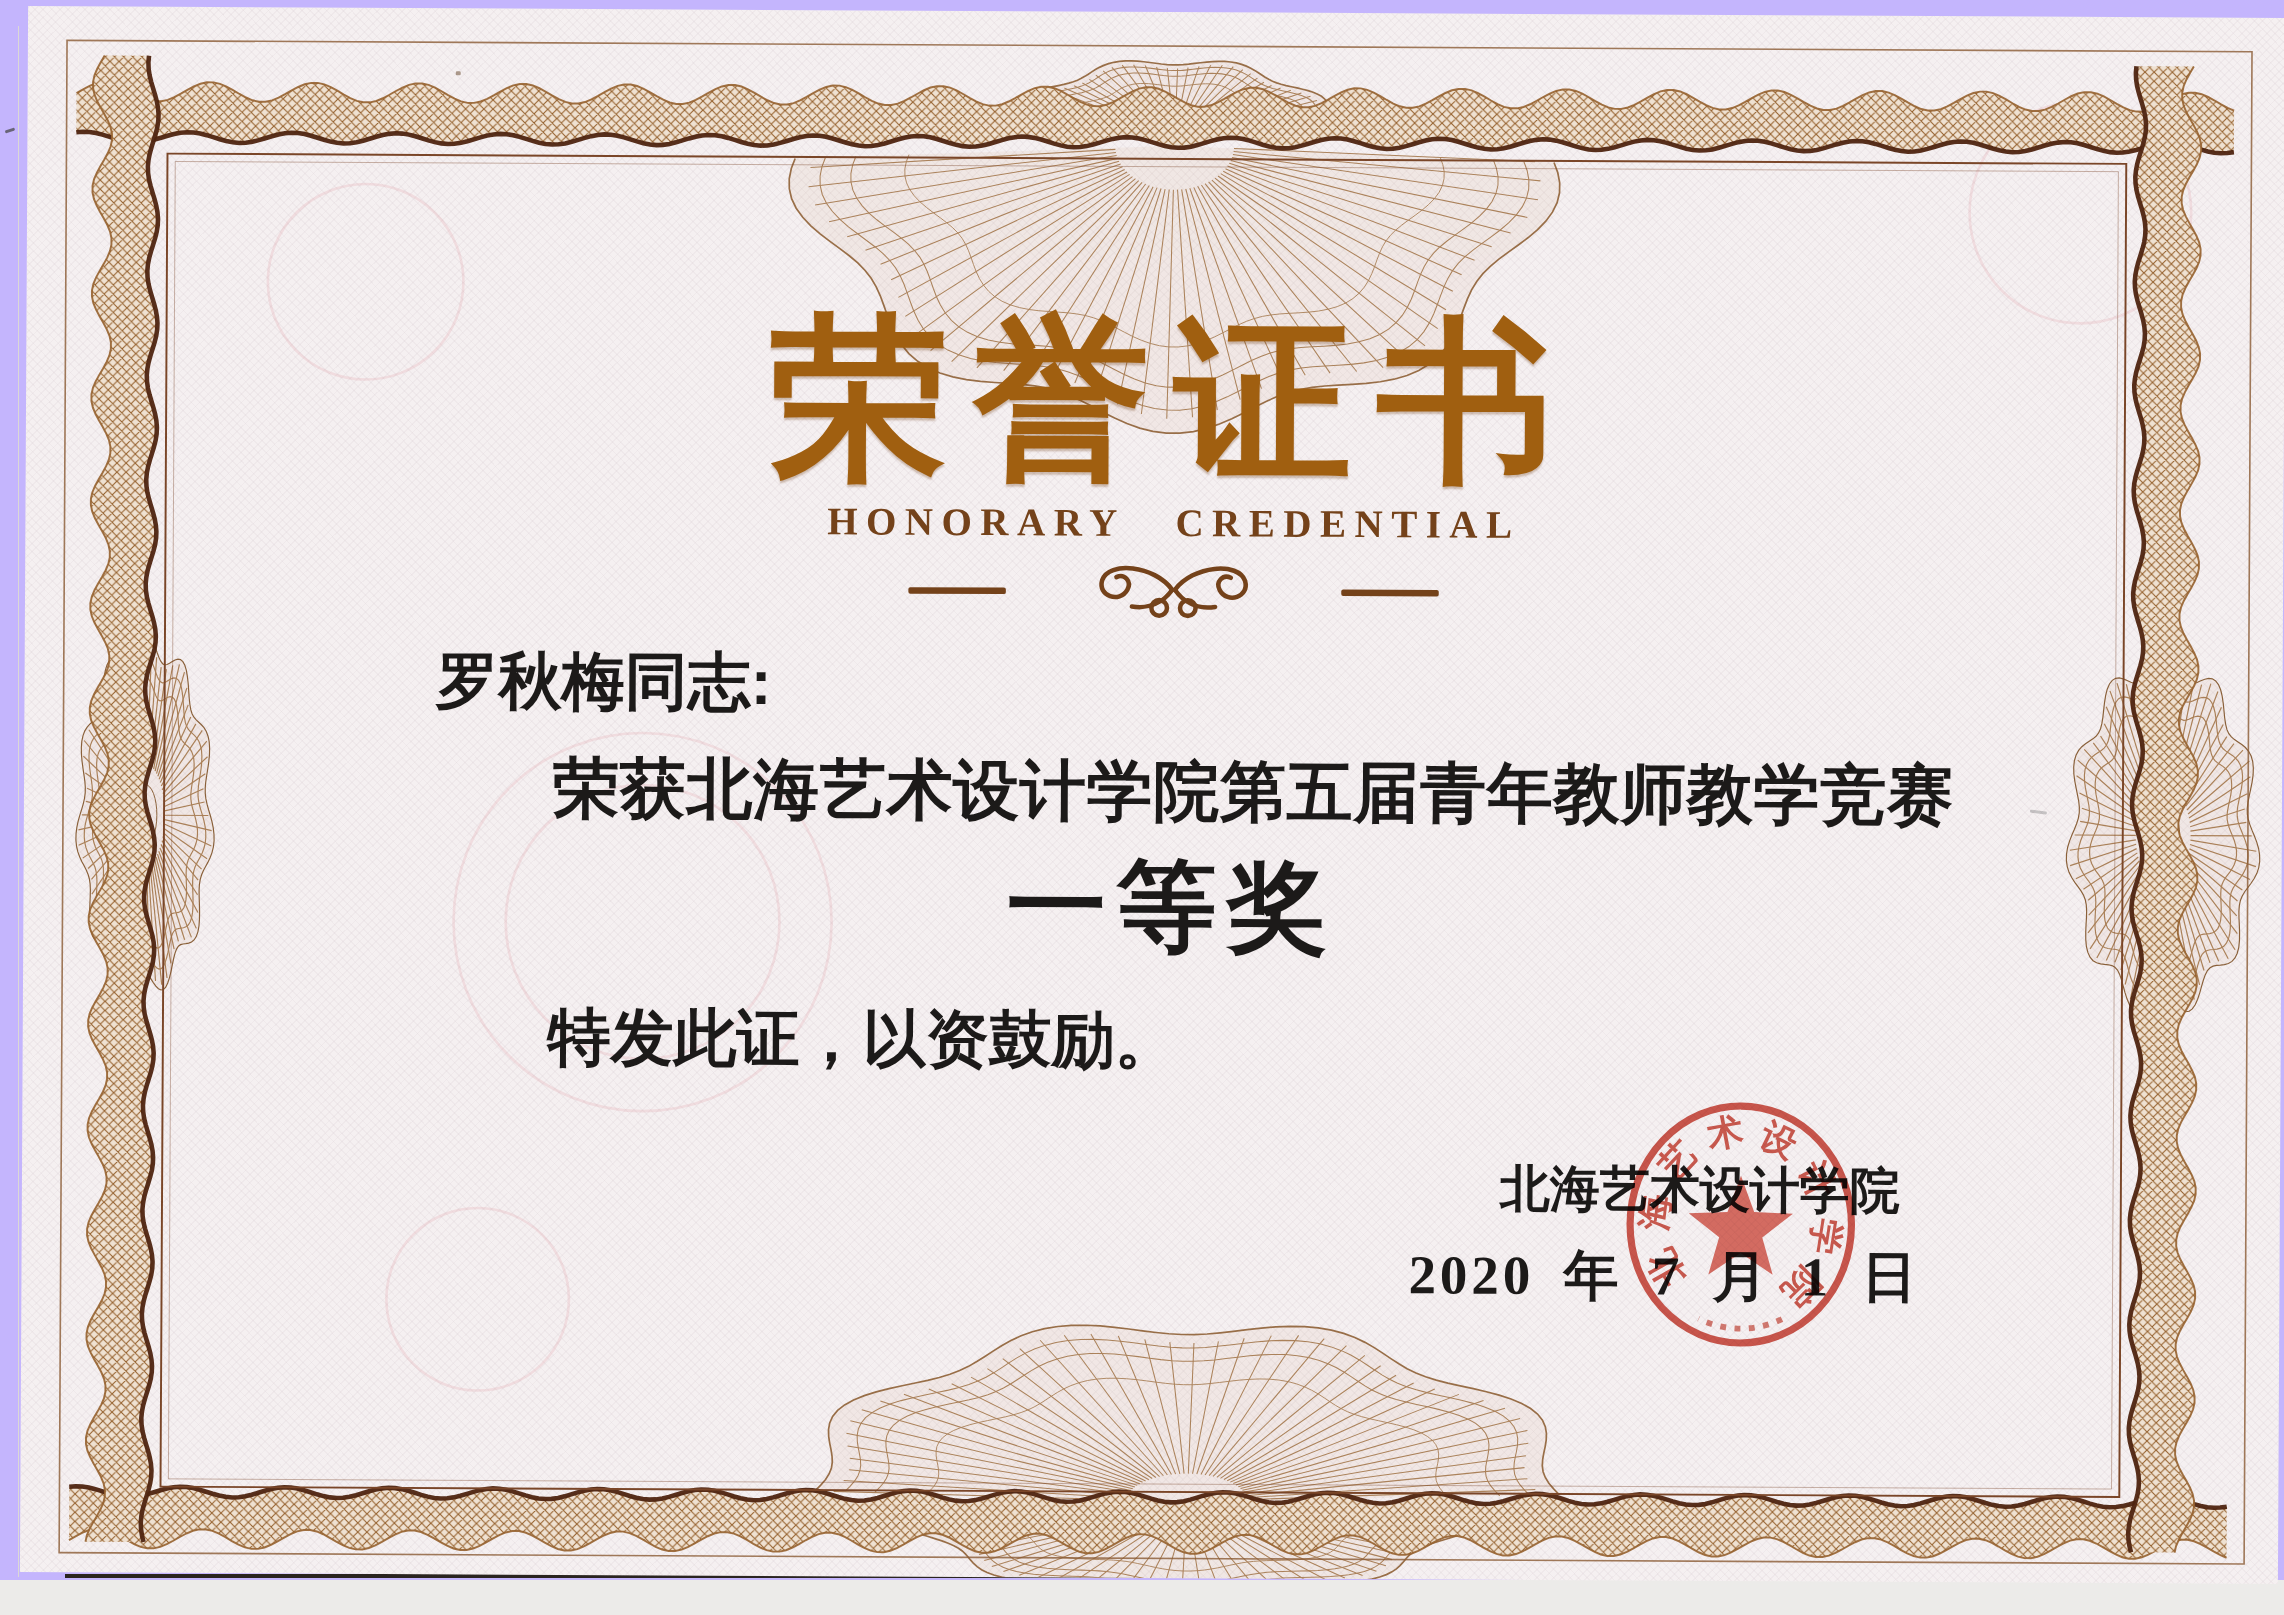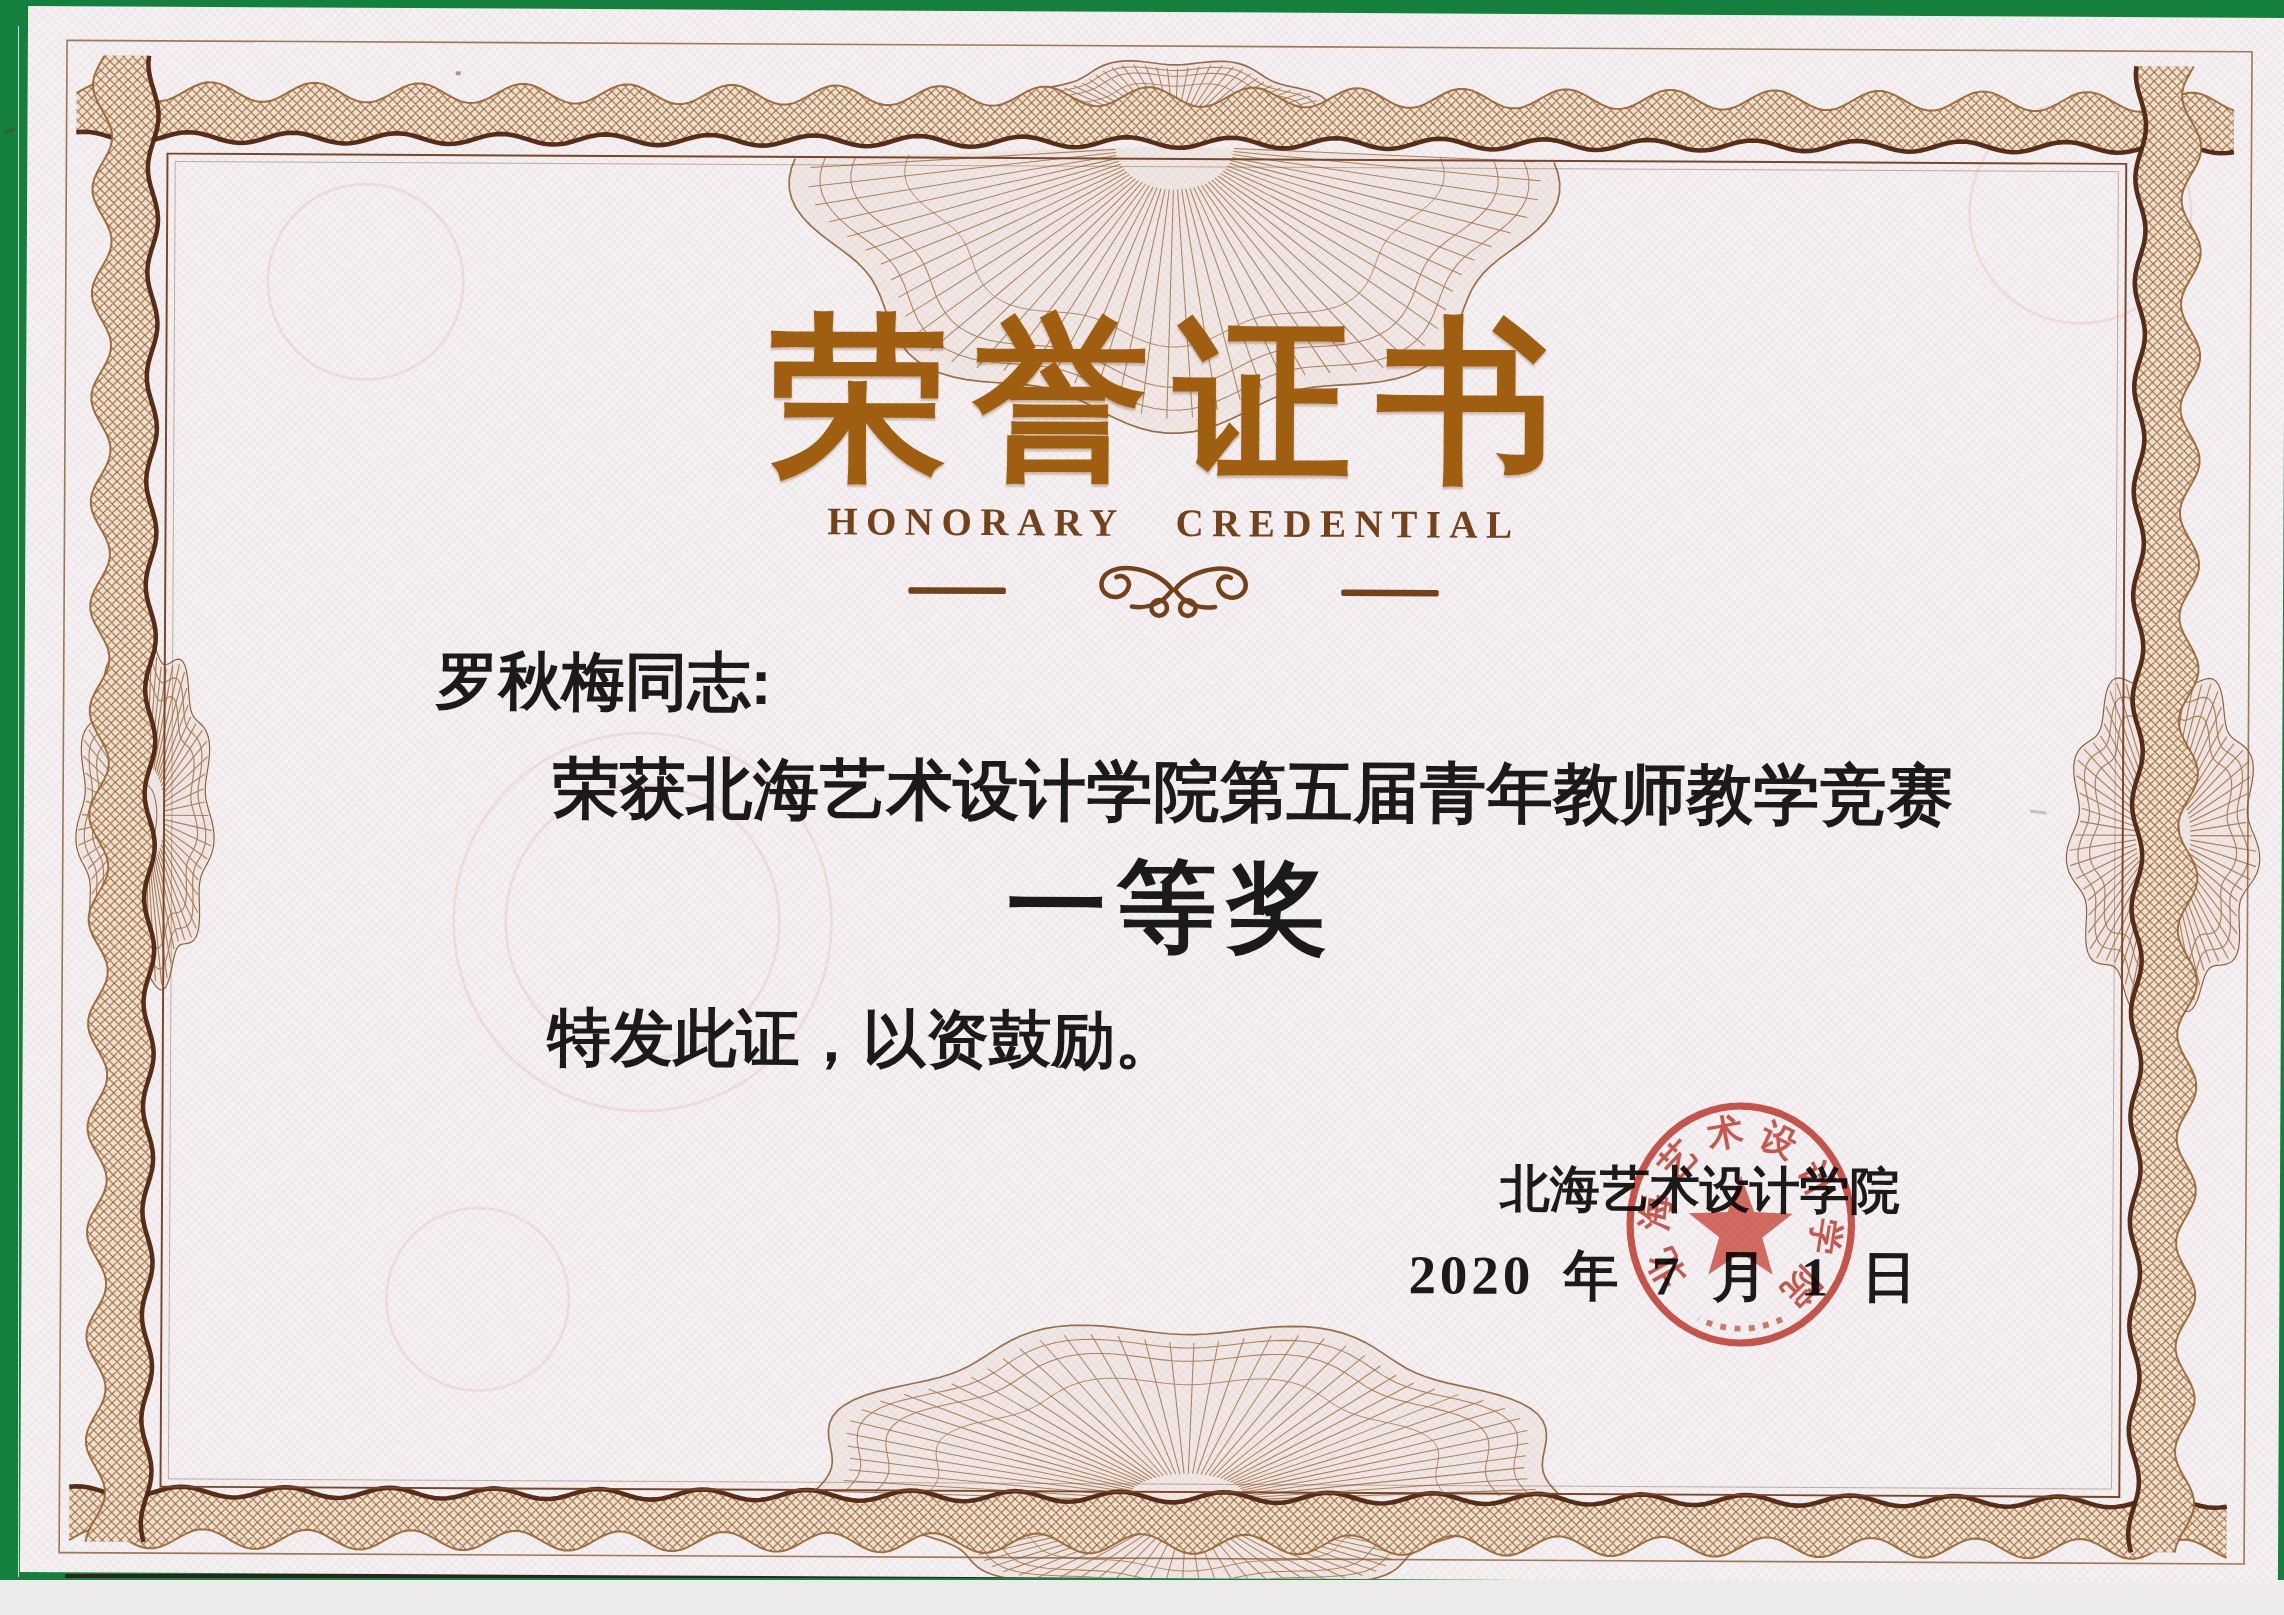--- a/index.html
+++ b/index.html
@@ -1,21 +1,21 @@
 <!DOCTYPE html>
 <html style="font-size:10.4px"><head>
 <meta charset="utf-8">
 <style>
   html,body{margin:0;padding:0;}
   body{
     width:2284px;height:1616px;overflow:hidden;background:#ffffff;
     font-family:"Liberation Sans", sans-serif;
     position:relative;
   }
-  .scan{position:absolute;left:0;top:0;width:2284px;height:1616px;background:#15803d;}
+  .scan{position:absolute;left:0;top:0;width:2284px;height:1616px;background:#c4b5fd;}
   .scanner-strip{position:absolute;left:0;top:1580px;width:2284px;height:36px;background:#ecebe9;}
   .scan-edge-line{position:absolute;left:18px;top:26px;width:1.3px;height:1551px;background:#dbd8d5;}
   .paper-bottom-edge{position:absolute;left:65px;top:1574px;width:1630px;height:3.9px;
     background:linear-gradient(to right,#2a241f 0%,#2a241f 70%,rgba(42,36,31,0) 100%);}
   .paper{
     position:absolute;left:23.5px;top:11.7px;width:2258px;height:1566px;
     background-color:#f5f0f1;
     background-image:
       repeating-linear-gradient(45deg, rgba(206,192,199,.15) 0 1.3px, rgba(0,0,0,0) 1.3px 5.9px),
       repeating-linear-gradient(-45deg, rgba(206,192,199,.15) 0 1.3px, rgba(0,0,0,0) 1.3px 5.9px);

